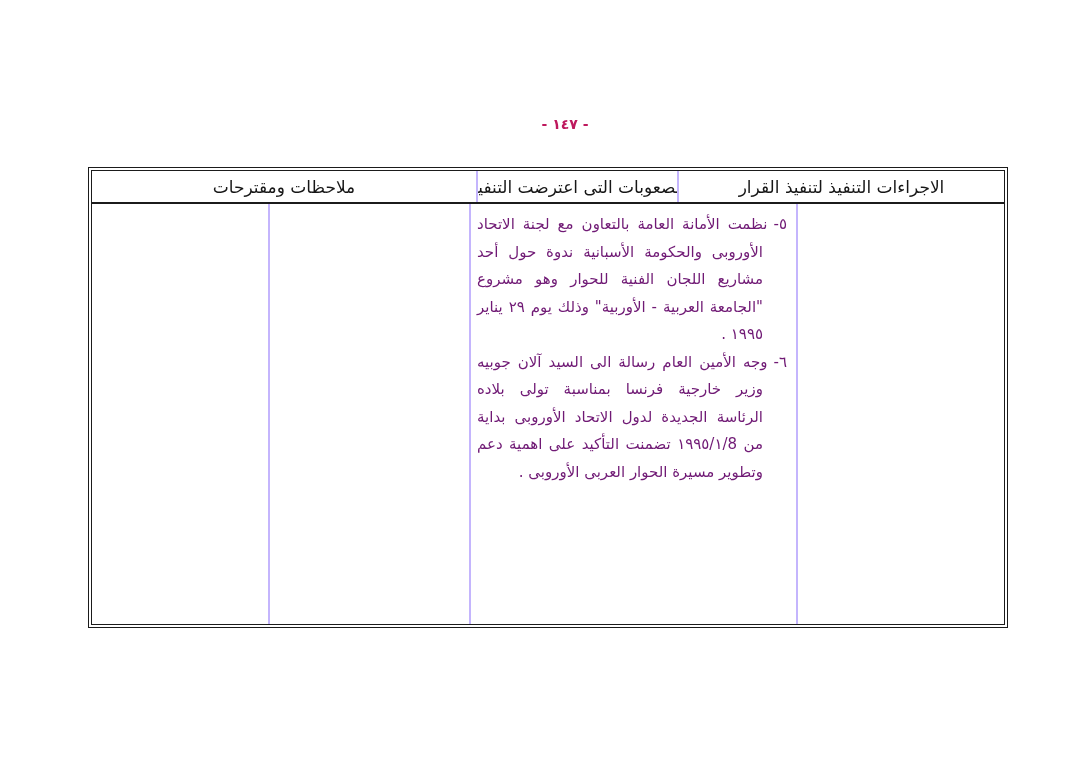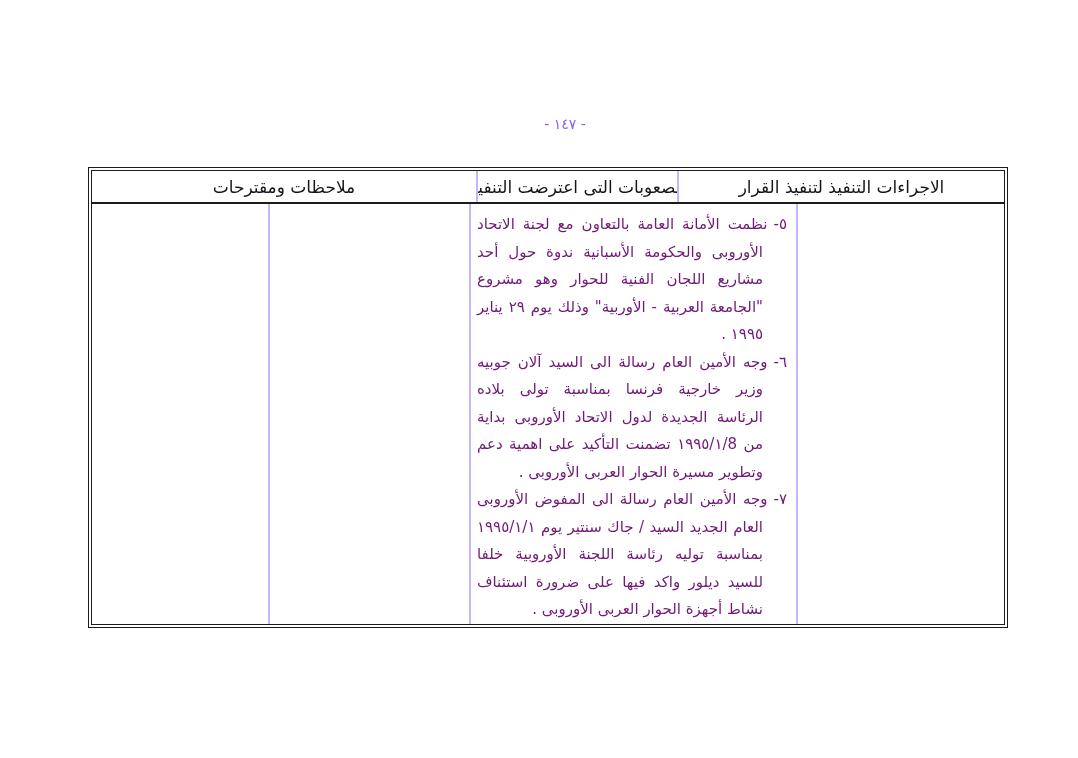--- a/index.html
+++ b/index.html
@@ -19,23 +19,23 @@
     background: #ffffff;
   }
   .page-number {
     position: absolute;
     top: 116px;
     left: 498px;
     width: 134px;
     text-align: center;
     direction: rtl;
     font-size: 14px;
-    font-weight: 400;
+    font-weight: 700;
     letter-spacing: 2px;
-    color: #8b5cf6;
+    color: #be185d;
   }
   .doc-table {
     position: absolute;
     left: 88px;
     top: 167px;
     width: 920px;
     height: 461px;
     box-sizing: border-box;
     border: 4px double #1b1b1b;
     direction: rtl;
@@ -117,23 +117,20 @@
       <div class="cell body-cell actions-cell col-actions">
 
         <div class="action-item">
           <span class="marker">٥-</span><span>نظمت الأمانة العامة بالتعاون مع لجنة الاتحاد الأوروبى والحكومة الأسبانية ندوة حول أحد مشاريع اللجان الفنية للحوار وهو مشروع "الجامعة العربية - الأوربية" وذلك يوم ٢٩ يناير ١٩٩٥ .</span>
         </div>
 
         <div class="action-item">
           <span class="marker">٦-</span><span>وجه الأمين العام رسالة الى السيد آلان جوبيه وزير خارجية فرنسا بمناسبة تولى بلاده الرئاسة الجديدة لدول الاتحاد الأوروبى بداية من ١٩٩٥/١/8 تضمنت التأكيد على اهمية دعم وتطوير مسيرة الحوار العربى الأوروبى .</span>
         </div>
 
-        <div class="action-item">
-          <span class="marker">٧-</span><span>وجه الأمين العام رسالة الى المفوض الأوروبى العام الجديد السيد / جاك سنتير يوم ١٩٩٥/١/١ بمناسبة توليه رئاسة اللجنة الأوروبية خلفا للسيد ديلور واكد فيها على ضرورة استئناف نشاط أجهزة الحوار العربى الأوروبى .</span>
-        </div>
 
       </div>
 
       <div class="cell body-cell col-difficulties"></div>
 
       <div class="cell body-cell col-notes"></div>
 
     </div>
 
   </div>

